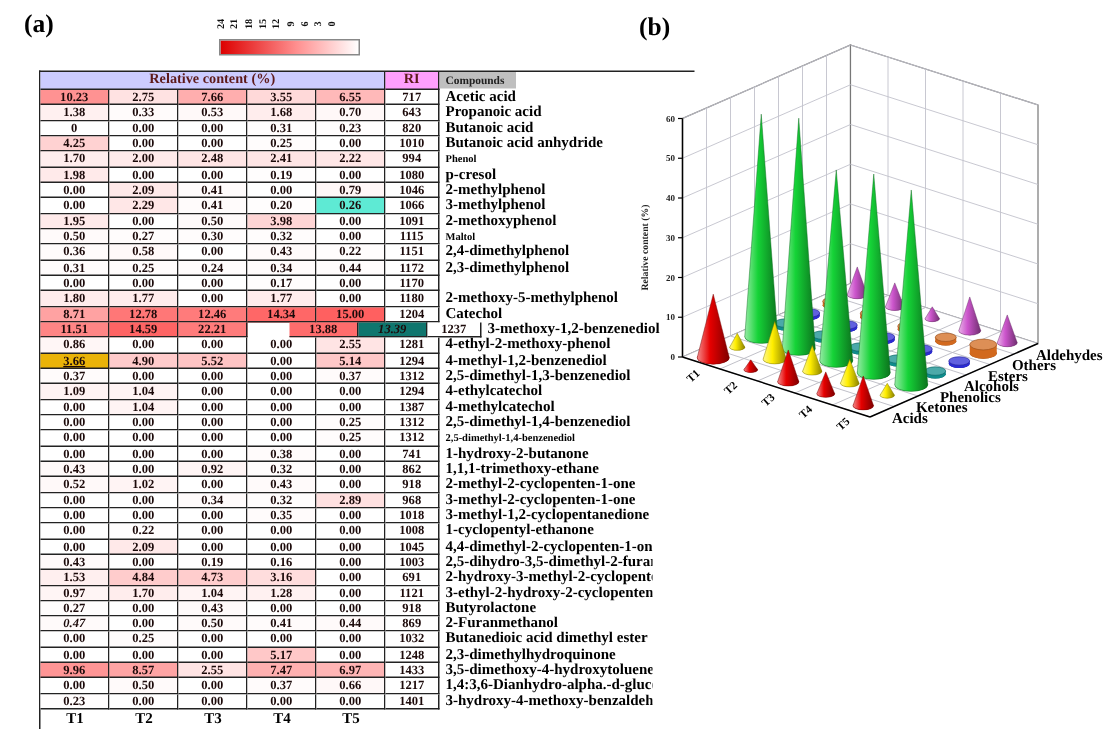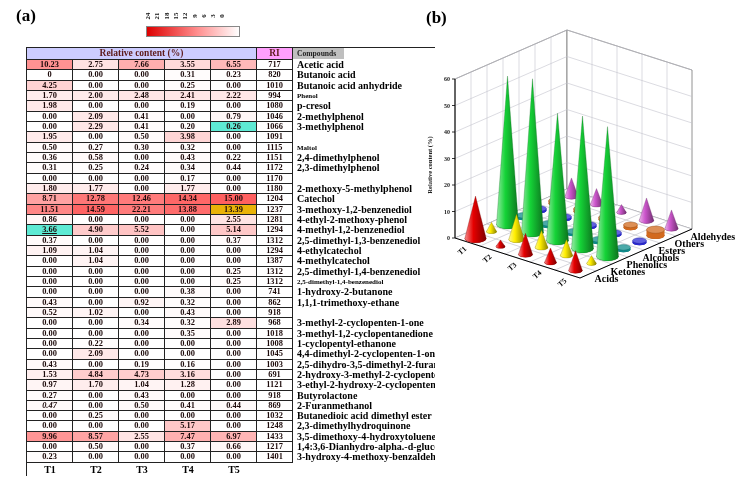--- a/index.html
+++ b/index.html
@@ -73,20 +73,29 @@
       <div class="t-row">
         <div class="t-cell c-val" style="background: rgb(255, 146, 146);">10.23</div>
         <div class="t-cell c-val" style="background: rgb(255, 226, 226);">2.75</div>
         <div class="t-cell c-val" style="background: rgb(255, 174, 174);">7.66</div>
         <div class="t-cell c-val" style="background: rgb(255, 217, 217);">3.55</div>
         <div class="t-cell c-val" style="background: rgb(255, 185, 185);">6.55</div>
         <div class="t-cell c-ri">717</div>
         <div class="t-cell c-comp">Acetic acid</div>
       </div>
       <div class="t-row">
+        <div class="t-cell c-val" style="background: rgb(255, 240, 240);">1.38</div>
+        <div class="t-cell c-val" style="background: rgb(255, 251, 251);">0.33</div>
+        <div class="t-cell c-val" style="background: rgb(255, 249, 249);">0.53</div>
+        <div class="t-cell c-val" style="background: rgb(255, 237, 237);">1.68</div>
+        <div class="t-cell c-val" style="background: rgb(255, 248, 248);">0.70</div>
+        <div class="t-cell c-ri">643</div>
+        <div class="t-cell c-comp">Propanoic acid</div>
+      </div>
+      <div class="t-row">
         <div class="t-cell c-val" style="background: rgb(255, 255, 255);">0</div>
         <div class="t-cell c-val" style="background: rgb(255, 255, 255);">0.00</div>
         <div class="t-cell c-val" style="background: rgb(255, 255, 255);">0.00</div>
         <div class="t-cell c-val" style="background: rgb(255, 252, 252);">0.31</div>
         <div class="t-cell c-val" style="background: rgb(255, 253, 253);">0.23</div>
         <div class="t-cell c-ri">820</div>
         <div class="t-cell c-comp">Butanoic acid</div>
       </div>
       <div class="t-row">
         <div class="t-cell c-val" style="background: rgb(255, 210, 210);">4.25</div>
@@ -133,20 +142,21 @@
         <div class="t-cell c-ri">1066</div>
         <div class="t-cell c-comp">3-methylphenol</div>
       </div>
       <div class="t-row">
         <div class="t-cell c-val" style="background: rgb(255, 234, 234);">1.95</div>
         <div class="t-cell c-val" style="background: rgb(255, 255, 255);">0.00</div>
         <div class="t-cell c-val" style="background: rgb(255, 250, 250);">0.50</div>
         <div class="t-cell c-val" style="background: rgb(255, 213, 213);">3.98</div>
         <div class="t-cell c-val" style="background: rgb(255, 255, 255);">0.00</div>
         <div class="t-cell c-ri">1091</div>
+        <div class="t-cell c-comp">2-methoxyphenol</div>
       </div>
       <div class="t-row">
         <div class="t-cell c-val" style="background: rgb(255, 250, 250);">0.50</div>
         <div class="t-cell c-val" style="background: rgb(255, 252, 252);">0.27</div>
         <div class="t-cell c-val" style="background: rgb(255, 252, 252);">0.30</div>
         <div class="t-cell c-val" style="background: rgb(255, 252, 252);">0.32</div>
         <div class="t-cell c-val" style="background: rgb(255, 255, 255);">0.00</div>
         <div class="t-cell c-ri">1115</div>
         <div class="t-cell c-comp small">Maltol</div>
       </div>
@@ -191,36 +201,36 @@
         <div class="t-cell c-val" style="background: rgb(255, 123, 123);">12.46</div>
         <div class="t-cell c-val" style="background: rgb(255, 103, 103);">14.34</div>
         <div class="t-cell c-val" style="background: rgb(255, 96, 96);">15.00</div>
         <div class="t-cell c-ri">1204</div>
         <div class="t-cell c-comp">Catechol</div>
       </div>
       <div class="t-row">
         <div class="t-cell c-val" style="background: rgb(255, 133, 133);">11.51</div>
         <div class="t-cell c-val" style="background: rgb(255, 100, 100);">14.59</div>
         <div class="t-cell c-val" style="background: rgb(255, 123, 123);">22.21</div>
-        <div class="t-cell c-val" style="background: rgb(255, 108, 108);">13.88</div>
-        <div class="t-cell c-val" style="background: #eab308;">13.39</div>
+        <div class="t-cell c-val" style="background: rgb(255, 108, 108); margin-left: 28px;">13.88</div>
+        <div class="t-cell c-val" style="background: #0f766e; font-style: italic;">13.39</div>
         <div class="t-cell c-ri">1237</div>
         <div class="t-cell c-comp">3-methoxy-1,2-benzenediol</div>
       </div>
       <div class="t-row">
         <div class="t-cell c-val" style="background: rgb(255, 246, 246);">0.86</div>
         <div class="t-cell c-val" style="background: rgb(255, 255, 255);">0.00</div>
         <div class="t-cell c-val" style="background: rgb(255, 255, 255);">0.00</div>
         <div class="t-cell c-val" style="background: rgb(255, 255, 255);">0.00</div>
         <div class="t-cell c-val" style="background: rgb(255, 228, 228);">2.55</div>
         <div class="t-cell c-ri">1281</div>
         <div class="t-cell c-comp">4-ethyl-2-methoxy-phenol</div>
       </div>
       <div class="t-row">
-        <div class="t-cell c-val" style="background: #5eead4; text-decoration: underline;">3.66</div>
+        <div class="t-cell c-val" style="background: #eab308; text-decoration: underline;">3.66</div>
         <div class="t-cell c-val" style="background: rgb(255, 203, 203);">4.90</div>
         <div class="t-cell c-val" style="background: rgb(255, 196, 196);">5.52</div>
         <div class="t-cell c-val" style="background: rgb(255, 255, 255);">0.00</div>
         <div class="t-cell c-val" style="background: rgb(255, 200, 200);">5.14</div>
         <div class="t-cell c-ri">1294</div>
         <div class="t-cell c-comp">4-methyl-1,2-benzenediol</div>
       </div>
       <div class="t-row">
         <div class="t-cell c-val" style="background: rgb(255, 251, 251);">0.37</div>
         <div class="t-cell c-val" style="background: rgb(255, 255, 255);">0.00</div>
@@ -284,20 +294,21 @@
         <div class="t-cell c-ri">862</div>
         <div class="t-cell c-comp">1,1,1-trimethoxy-ethane</div>
       </div>
       <div class="t-row">
         <div class="t-cell c-val" style="background: rgb(255, 249, 249);">0.52</div>
         <div class="t-cell c-val" style="background: rgb(255, 244, 244);">1.02</div>
         <div class="t-cell c-val" style="background: rgb(255, 255, 255);">0.00</div>
         <div class="t-cell c-val" style="background: rgb(255, 250, 250);">0.43</div>
         <div class="t-cell c-val" style="background: rgb(255, 255, 255);">0.00</div>
         <div class="t-cell c-ri">918</div>
+        <div class="t-cell c-comp">2-methyl-2-cyclopenten-1-one</div>
       </div>
       <div class="t-row">
         <div class="t-cell c-val" style="background: rgb(255, 255, 255);">0.00</div>
         <div class="t-cell c-val" style="background: rgb(255, 255, 255);">0.00</div>
         <div class="t-cell c-val" style="background: rgb(255, 251, 251);">0.34</div>
         <div class="t-cell c-val" style="background: rgb(255, 252, 252);">0.32</div>
         <div class="t-cell c-val" style="background: rgb(255, 224, 224);">2.89</div>
         <div class="t-cell c-ri">968</div>
         <div class="t-cell c-comp">3-methyl-2-cyclopenten-1-one</div>
       </div>

